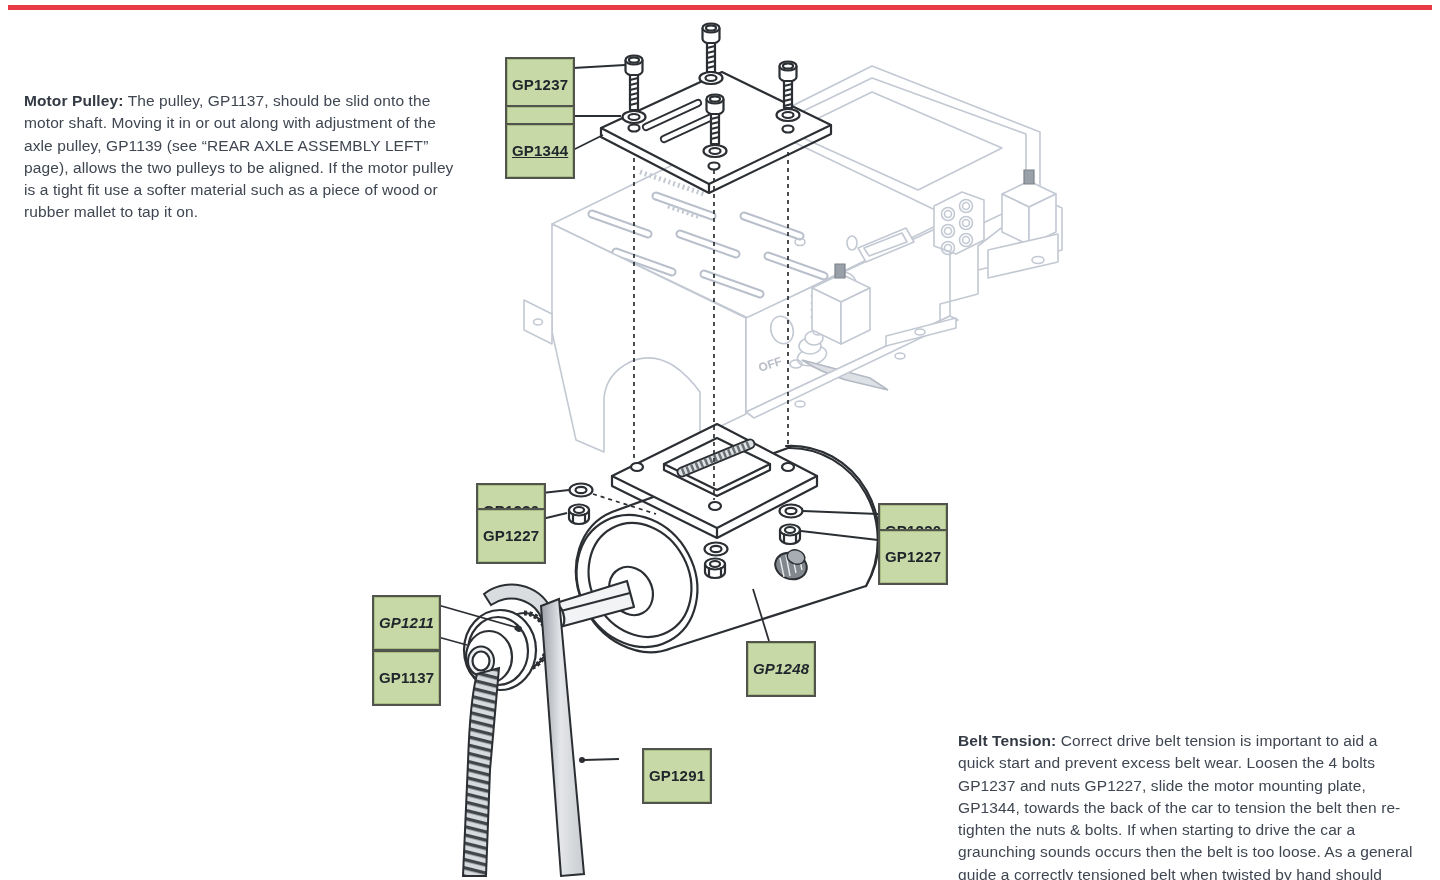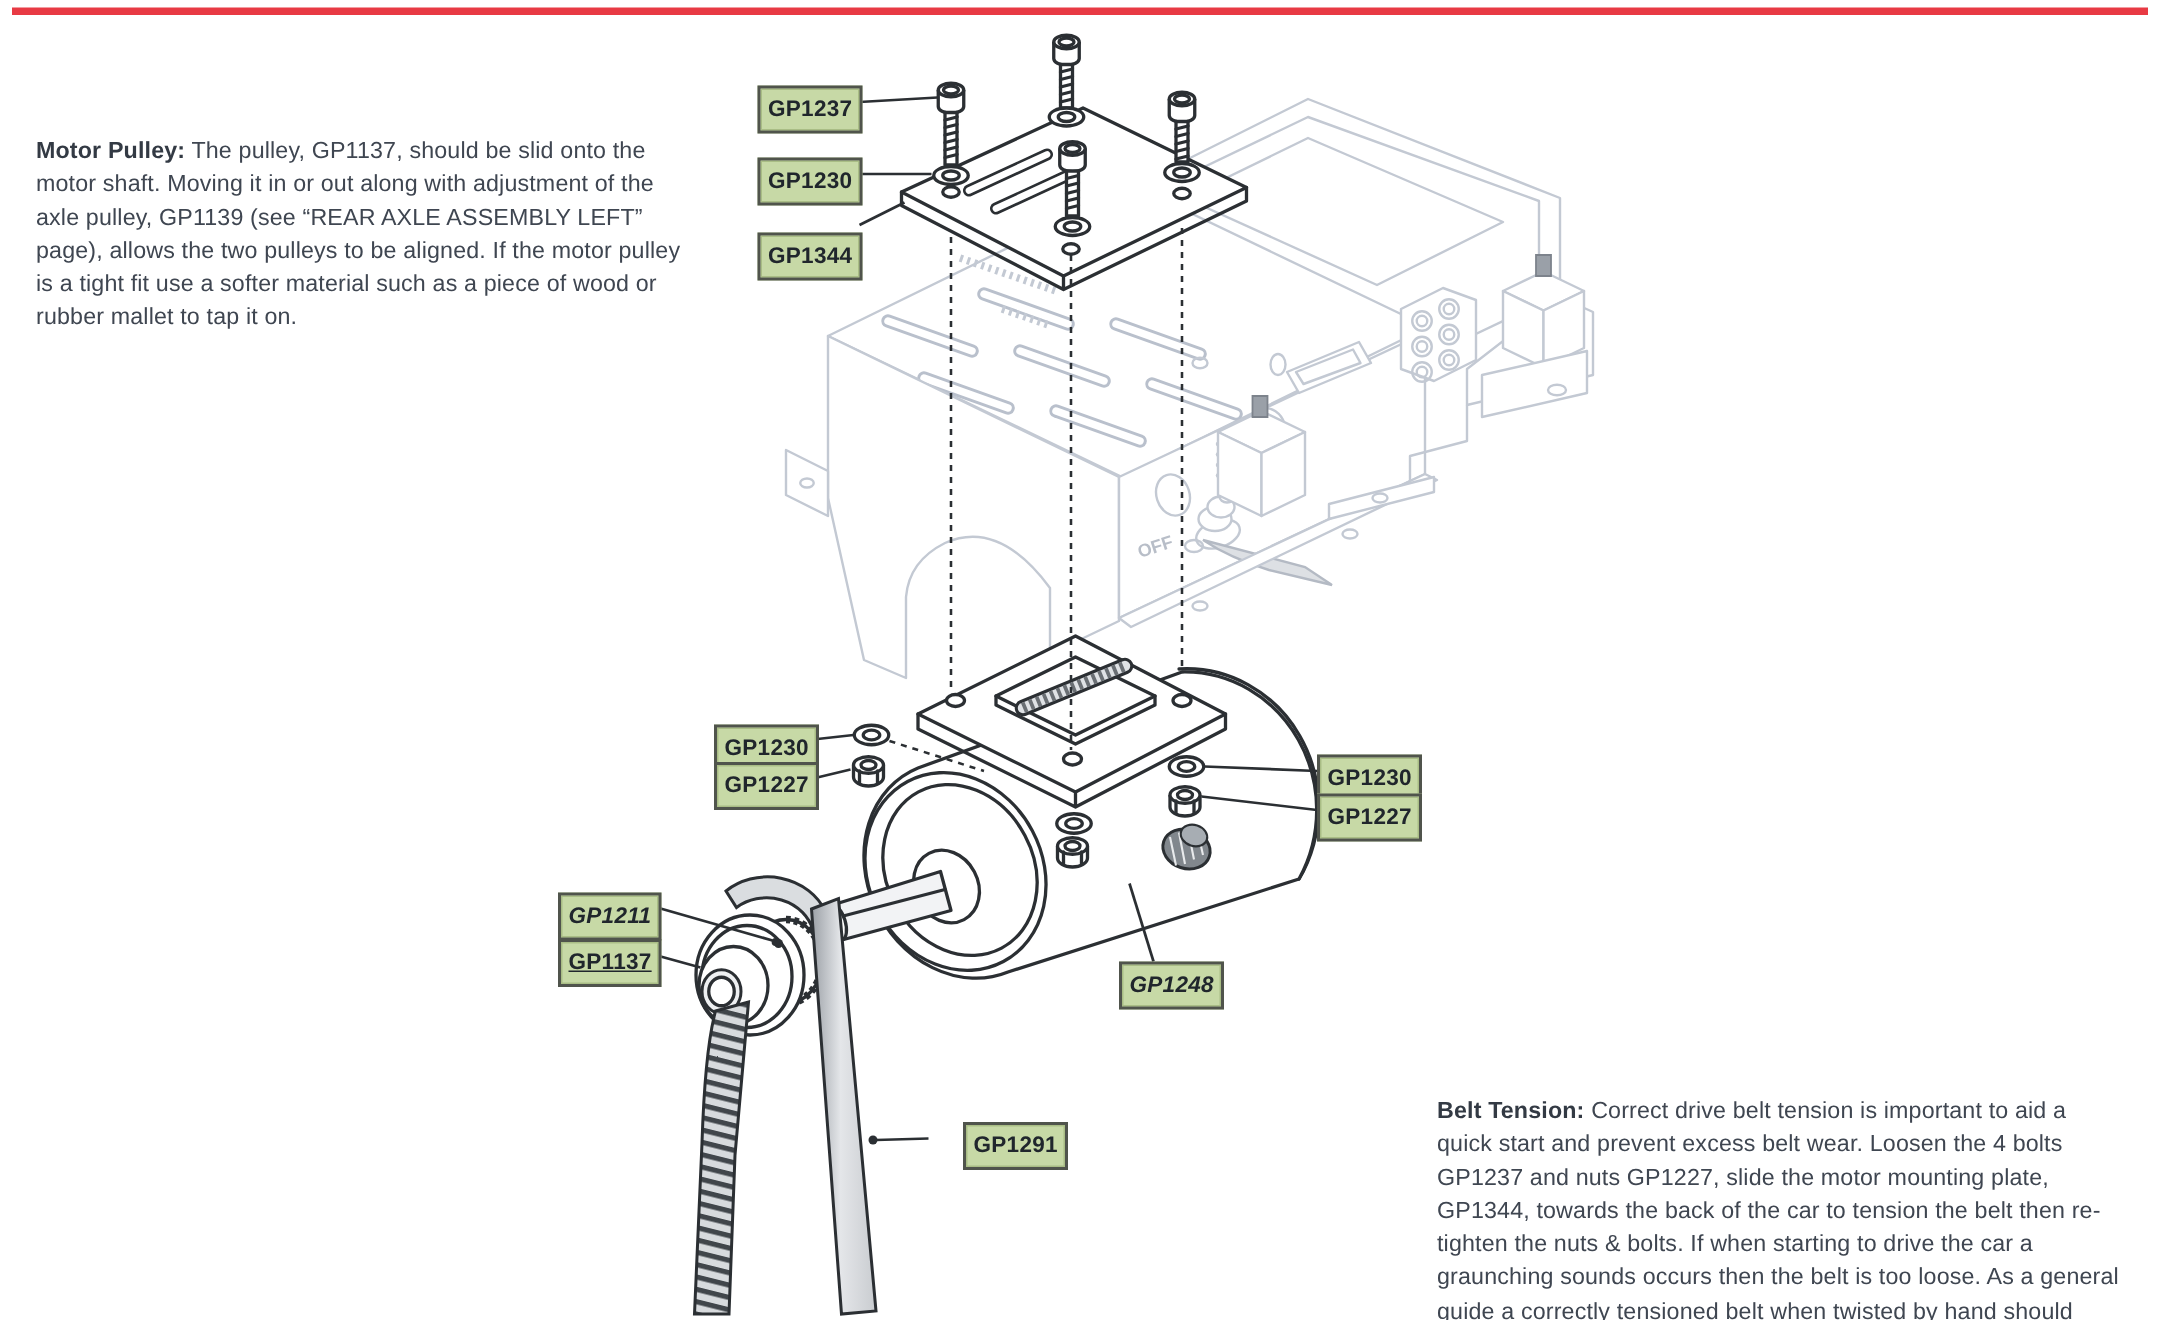--- a/index.html
+++ b/index.html
@@ -6,21 +6,21 @@
   .page{position:relative;width:1440px;height:880px;background:#ffffff;overflow:hidden;
         font-family:"Liberation Sans","DejaVu Sans",sans-serif;}
   .top-rule{position:absolute;left:8px;top:5px;width:1424px;height:5px;background:#e83a44;}
   .txt{position:absolute;color:#3f4651;font-size:15.5px;line-height:22.3px;letter-spacing:0.1px;margin-top:40px;}
   .txt b{color:#333a44;font-weight:bold;}
   .txt-motor-pulley{left:24px;top:50px;width:436px;}
   .txt-tightening{left:24px;top:356px;width:436px;}
   .txt-belt-tension{left:958px;top:690px;width:456px;}
   .diagram-svg{position:absolute;left:0;top:0;width:1440px;height:880px;}
   .plabel{position:absolute;background:#c7d9a6;border:2px solid #50544c;color:#20262c;
-          font-weight:bold;font-size:15px;line-height:18px;padding:5px 5px;letter-spacing:0.2px;
+          font-weight:bold;font-size:15px;line-height:18px;padding:17px 5px;letter-spacing:0.2px;
           box-shadow:inset 0 0 0 1px #a9bd85;}
   
   .g{stroke:#c3c9d3;fill:none;stroke-width:1.6;stroke-linejoin:round;}
   .gw{stroke:#c3c9d3;fill:#ffffff;stroke-width:1.6;stroke-linejoin:round;}
   .d{stroke:#2b2f33;fill:none;stroke-width:2.2;stroke-linejoin:round;stroke-linecap:round;}
   .dw{stroke:#2b2f33;fill:#ffffff;stroke-width:2.2;stroke-linejoin:round;}
   .lead{stroke:#2b2f33;stroke-width:1.8;fill:none;}
 </style>
 </head>
 <body>
@@ -317,23 +317,23 @@
         <circle cx="517" cy="628" r="2.6" fill="#2b2f33"></circle>
       <line class="lead" x1="438" y1="637" x2="467" y2="645"></line>
       <line class="lead" x1="769" y1="641" x2="753" y2="589"></line>
       <line class="lead" x1="619" y1="759" x2="584" y2="760"></line>
         <circle cx="582" cy="760" r="3" fill="#2b2f33"></circle>
     </g>
   </svg>
 
   <div class="plabel" style="left:505px;top:57px;">GP1237</div>
   <div class="plabel" style="left:505px;top:105px;">GP1230</div>
-  <div class="plabel" style="left:505px;top:155px;">GP1344</div>
+  <div class="plabel" style="left:505px;top:123px;text-decoration:underline;">GP1344</div>
   <div class="plabel" style="left:476px;top:483px;">GP1230</div>
   <div class="plabel" style="left:476px;top:508px;">GP1227</div>
   <div class="plabel" style="left:878px;top:503px;">GP1230</div>
   <div class="plabel" style="left:878px;top:529px;">GP1227</div>
   <div class="plabel" style="left:372px;top:595px;font-style:italic;">GP1211</div>
-  <div class="plabel" style="left:372px;top:626px;text-decoration:underline;">GP1137</div>
+  <div class="plabel" style="left:372px;top:650px;">GP1137</div>
   <div class="plabel" style="left:746px;top:641px;font-style:italic;">GP1248</div>
   <div class="plabel" style="left:626px;top:748px;margin-left:16px;">GP1291</div>
 
 </div>
 
 </body></html>

